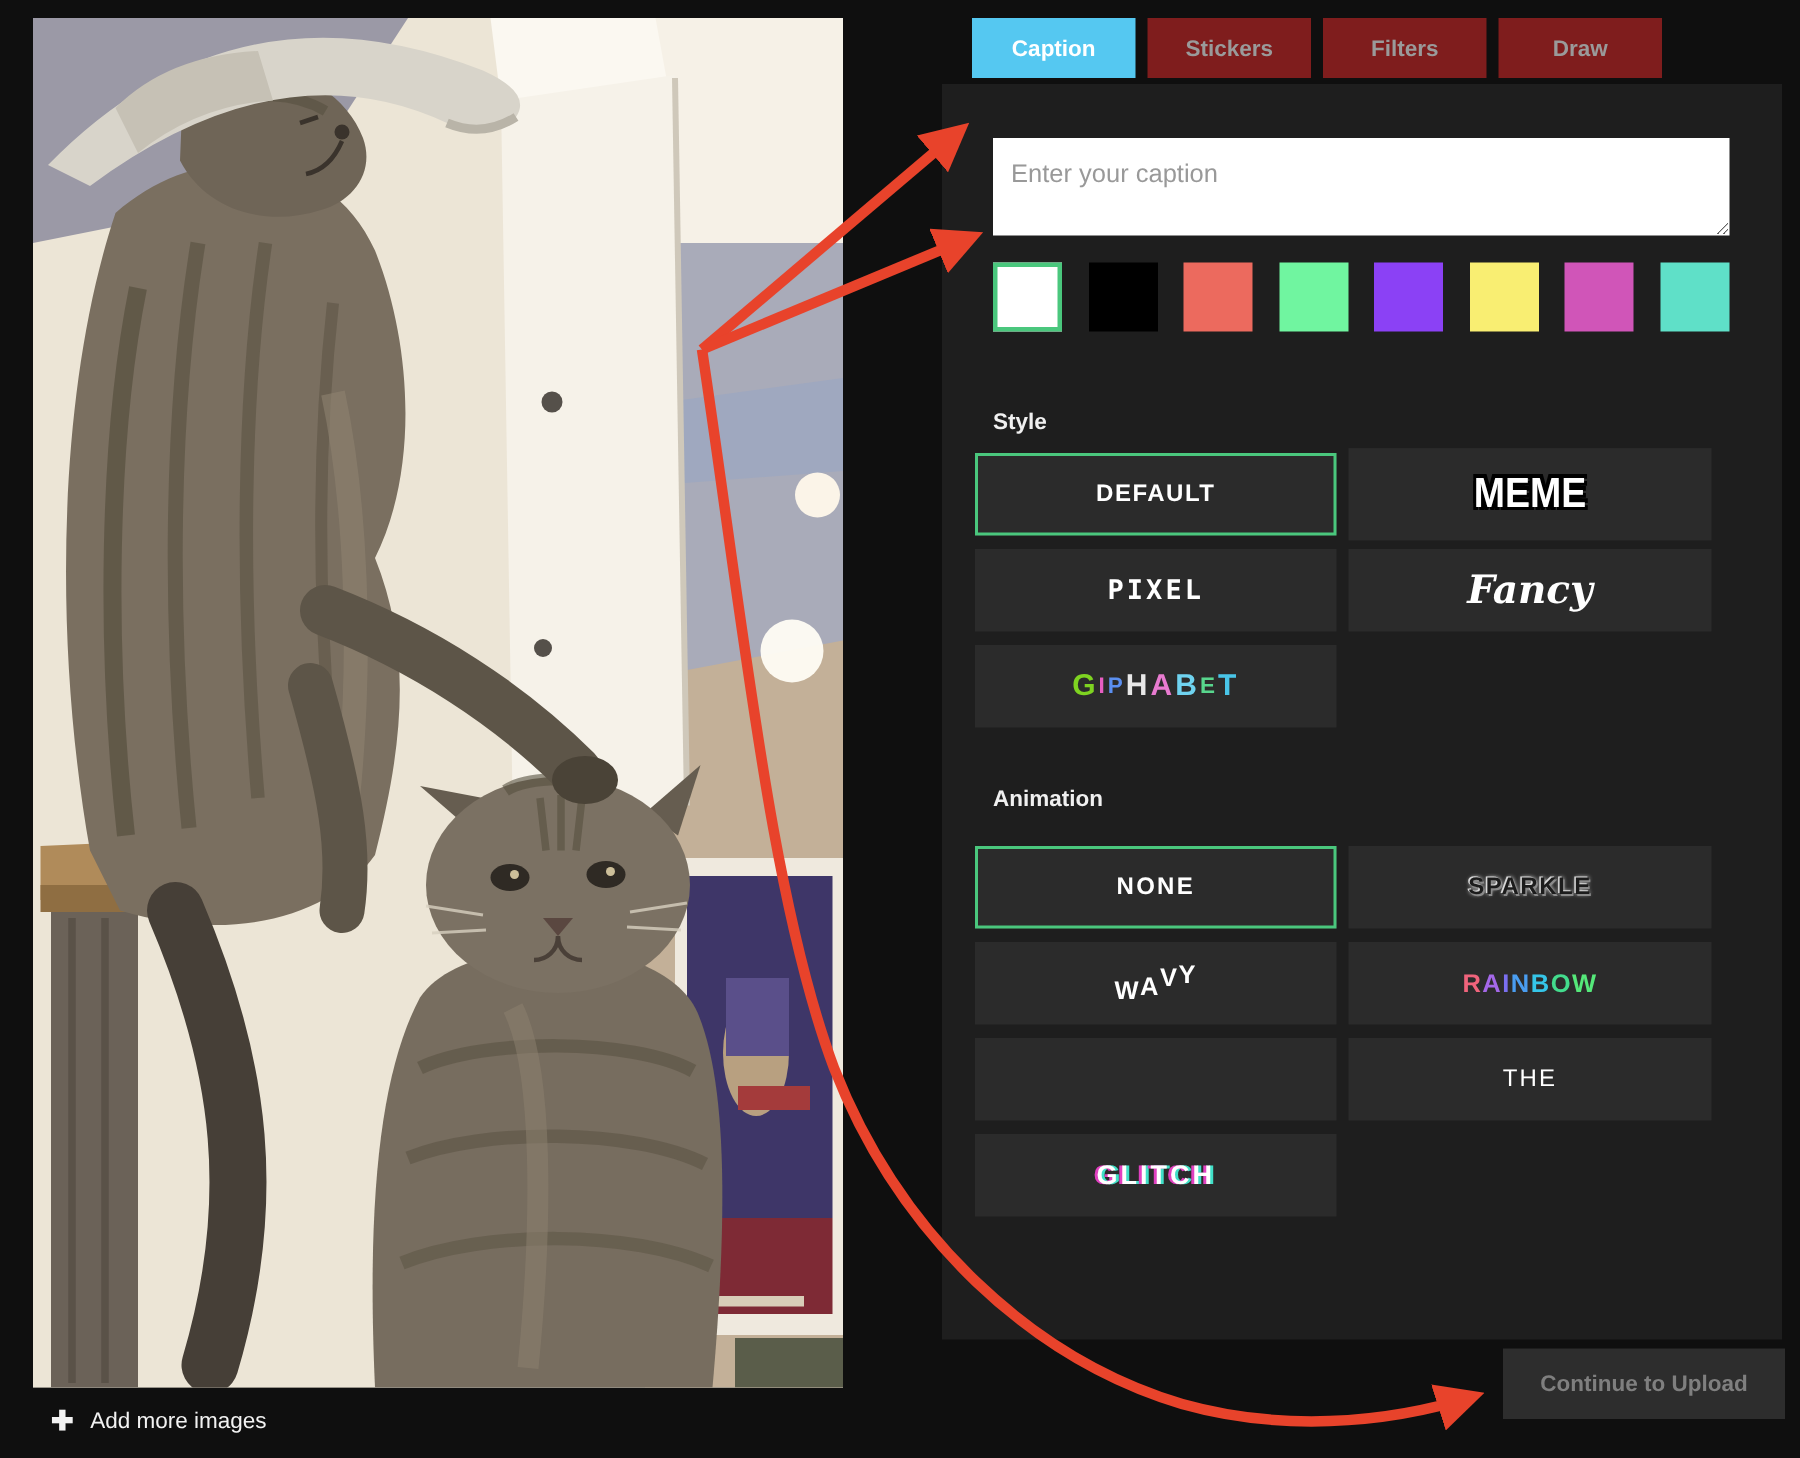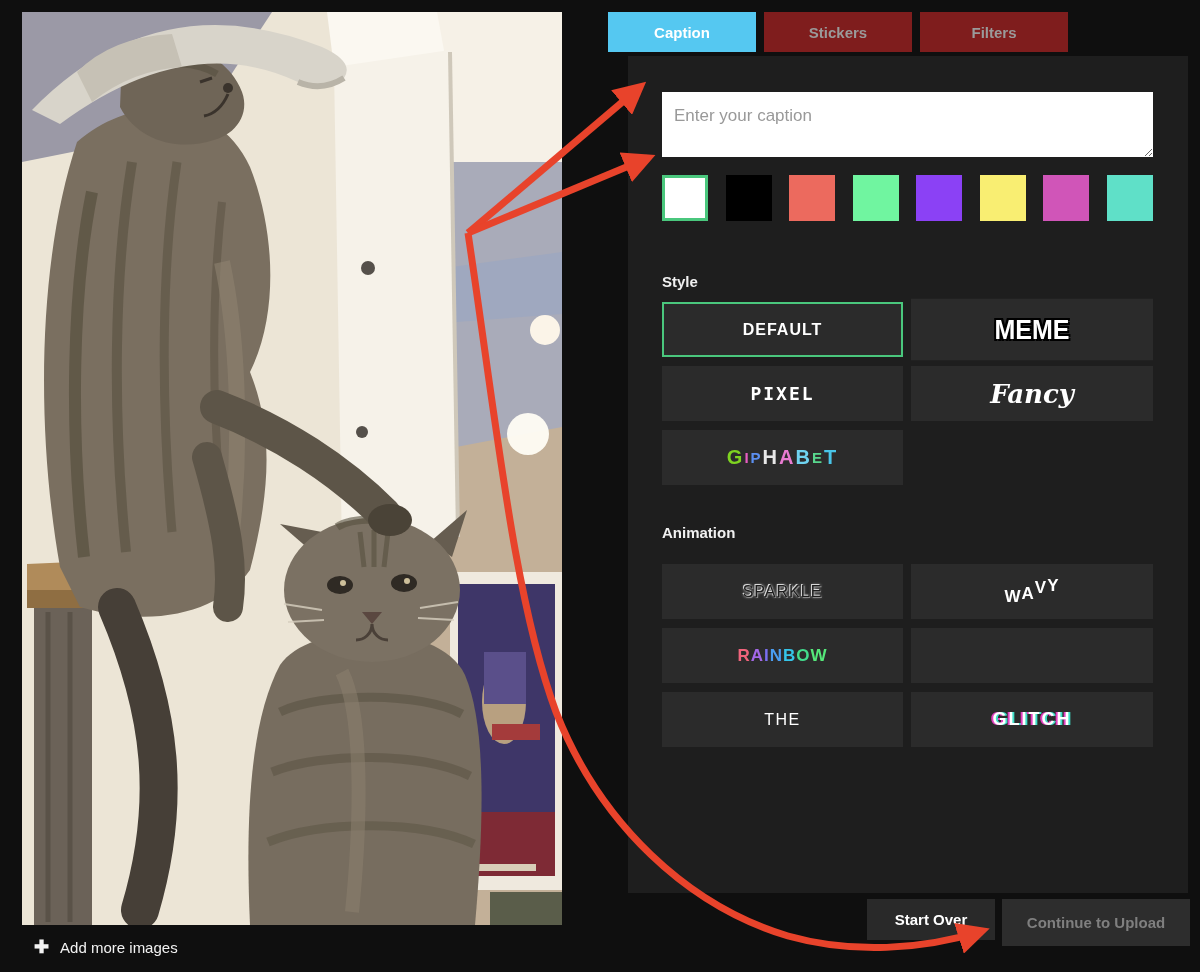--- a/index.html
+++ b/index.html
@@ -8,42 +8,42 @@
 
   
   #gif-preview{position:absolute;left:22px;top:12px;width:540px;height:913px;background:#e9e2d4;}
   #gif-preview svg{display:block;width:100%;height:100%;}
 
   #add-more{position:absolute;left:34px;top:938px;display:flex;align-items:center;gap:11px;
             color:#f2f2f2;font-size:15px;cursor:pointer;}
   #add-more .plus{font-size:18px;font-weight:bold;line-height:1;}
 
   
-  #tab-bar{position:absolute;left:608px;top:12px;width:460px;height:40px;display:flex;gap:8px;}
+  #tab-bar{position:absolute;left:648px;top:12px;width:460px;height:40px;display:flex;gap:8px;}
   .tab{flex:1;display:flex;align-items:center;justify-content:center;background:#7f1d1d;
        color:#9a9a9a;font-size:15px;font-weight:bold;cursor:pointer;}
   .tab.active{background:var(--tab-active,#55c8f1);color:#ffffff;}
 
   
   #panel{position:absolute;left:628px;top:56px;width:560px;height:837px;background:#1e1e1e;}
 
   #caption-input{position:absolute;left:34px;top:36px;width:491px;height:65px;box-sizing:border-box;
        border:none;border-radius:0;background:#ffffff;resize:both;
        font-family:"Liberation Sans",sans-serif;font-size:17px;color:#333;padding:14px 12px;outline:none;}
   #caption-input::placeholder{color:#999;}
 
   #swatch-row{position:absolute;left:34px;top:119px;width:491px;display:flex;justify-content:space-between;}
   .swatch{width:46px;height:46px;box-sizing:border-box;cursor:pointer;}
   .swatch.selected{border:3px solid var(--sel-border,#4ac77d);box-shadow:inset 0 0 0 2px #fff;}
 
   .section-label{position:absolute;left:34px;color:#f0f0f0;font-size:15px;font-weight:bold;}
   #style-label{top:217px;}
   #animation-label{top:468px;}
 
-  .tile-grid{position:absolute;left:34px;width:491px;display:grid;
+  .tile-grid{position:absolute;left:22px;width:491px;display:grid;
              grid-template-columns:241px 242px;gap:9px 8px;}
   #style-grid{top:246px;}
   #animation-grid{top:508px;}
   .tile{height:55px;box-sizing:border-box;background:#2b2b2b;display:flex;align-items:center;
         justify-content:center;color:#fff;cursor:pointer;border:2px solid transparent;overflow:hidden;}
   .tile.selected{border-color:var(--sel-border,#4ac77d);}
 
   
   .v-default{font-size:16px;font-weight:bold;letter-spacing:1px;}
   .v-meme{font-size:25px;font-weight:900;transform:scaleY(1.12);
@@ -54,21 +54,21 @@
   .v-giphabet{font-size:20px;font-weight:900;letter-spacing:2px;}
   .v-giphabet span:nth-child(1){color:#7ed321;}
   .v-giphabet span:nth-child(2){color:#e85ec2;font-size:15px;}
   .v-giphabet span:nth-child(3){color:#5b8ff0;font-size:15px;}
   .v-giphabet span:nth-child(4){color:#e8e8e8;}
   .v-giphabet span:nth-child(5){color:#e87bd0;}
   .v-giphabet span:nth-child(6){color:#6fd3f0;}
   .v-giphabet span:nth-child(7){color:#58d68d;font-size:15px;}
   .v-giphabet span:nth-child(8){color:#49c5e8;}
   .v-none{font-size:16px;font-weight:bold;letter-spacing:1.5px;}
-  .v-sparkle{font-size:16px;font-weight:400;letter-spacing:1px;color:#1c1c1c;
+  .v-sparkle{font-size:16px;font-weight:700;letter-spacing:1px;color:#1c1c1c;
              text-shadow:-1px -1px 0 #d8d8d8,1px 1px 0 #8a8a8a,0 0 3px #ffffff;}
   .v-wavy{font-size:17px;font-weight:900;letter-spacing:1px;}
   .v-wavy span{display:inline-block;}
   .v-wavy span:nth-child(1){transform:translateY(5px);}
   .v-wavy span:nth-child(2){transform:translateY(2px);}
   .v-wavy span:nth-child(3){transform:translateY(-4px);}
   .v-wavy span:nth-child(4){transform:translateY(-6px);}
   .v-rainbow{font-size:17px;font-weight:900;letter-spacing:1px;}
   .v-rainbow span:nth-child(1){color:#f0647c;}
   .v-rainbow span:nth-child(2){color:#a468e8;}
@@ -183,20 +183,21 @@
 
   <div id="add-more">
     <span class="plus">✚</span>
     <span>Add more images</span>
   </div>
 
   <div id="tab-bar">
       <div class="tab active">Caption</div>
       <div class="tab">Stickers</div>
       <div class="tab">Filters</div>
+      <div class="tab">Draw</div>
     </div>
 
   <div id="panel" style="background: rgb(30, 30, 30);">
     <textarea id="caption-input" placeholder="Enter your caption" style=""></textarea>
     <div id="swatch-row">
         <div class="swatch selected" style="background: rgb(255, 255, 255);"></div>
         <div class="swatch" style="background: rgb(0, 0, 0);"></div>
         <div class="swatch" style="background: rgb(236, 106, 94);"></div>
         <div class="swatch" style="background: rgb(112, 245, 160);"></div>
         <div class="swatch" style="background: rgb(139, 65, 245);"></div>
@@ -218,20 +219,21 @@
           <span>H</span>
           <span>A</span>
           <span>B</span>
           <span>E</span>
           <span>T</span>
         </div>
       </div>
 
     <div class="section-label" id="animation-label">Animation</div>
     <div class="tile-grid" id="animation-grid">
+        <div class="tile v-none selected">NONE</div>
         <div class="tile v-sparkle">SPARKLE</div>
         <div class="tile v-wavy">
           <span>W</span>
           <span>A</span>
           <span>V</span>
           <span>Y</span>
         </div>
         <div class="tile v-rainbow">
           <span>R</span>
           <span>A</span>
@@ -240,21 +242,20 @@
           <span>B</span>
           <span>O</span>
           <span>W</span>
         </div>
         <div class="tile v-fade"></div>
         <div class="tile v-the">THE</div>
         <div class="tile v-glitch">GLITCH</div>
       </div>
   </div>
 
-  <button id="start-over">Start Over</button>
   <button id="continue-upload">Continue to Upload</button>
 
   <svg id="arrow-overlay">
     <defs>
       <marker id="ah" viewBox="0 0 10 10" refX="7.5" refY="5" markerWidth="4.6" markerHeight="4.6" orient="auto-start-reverse">
         <path d="M0 0 L10 5 L0 10 z"></path>
       </marker>
     </defs>
     <path class="l" d="M468 233 L640 87" marker-end="url(#ah)"></path>
     <path class="l" d="M468 233 L648 158" marker-end="url(#ah)"></path>

